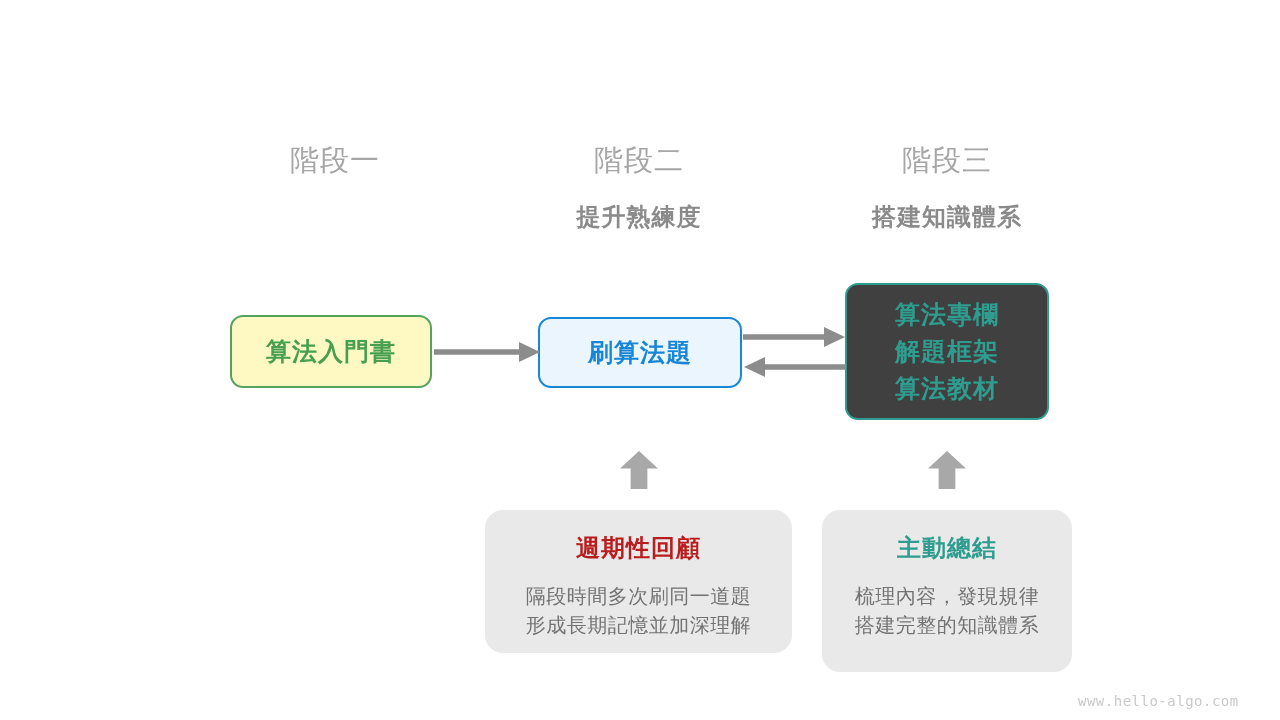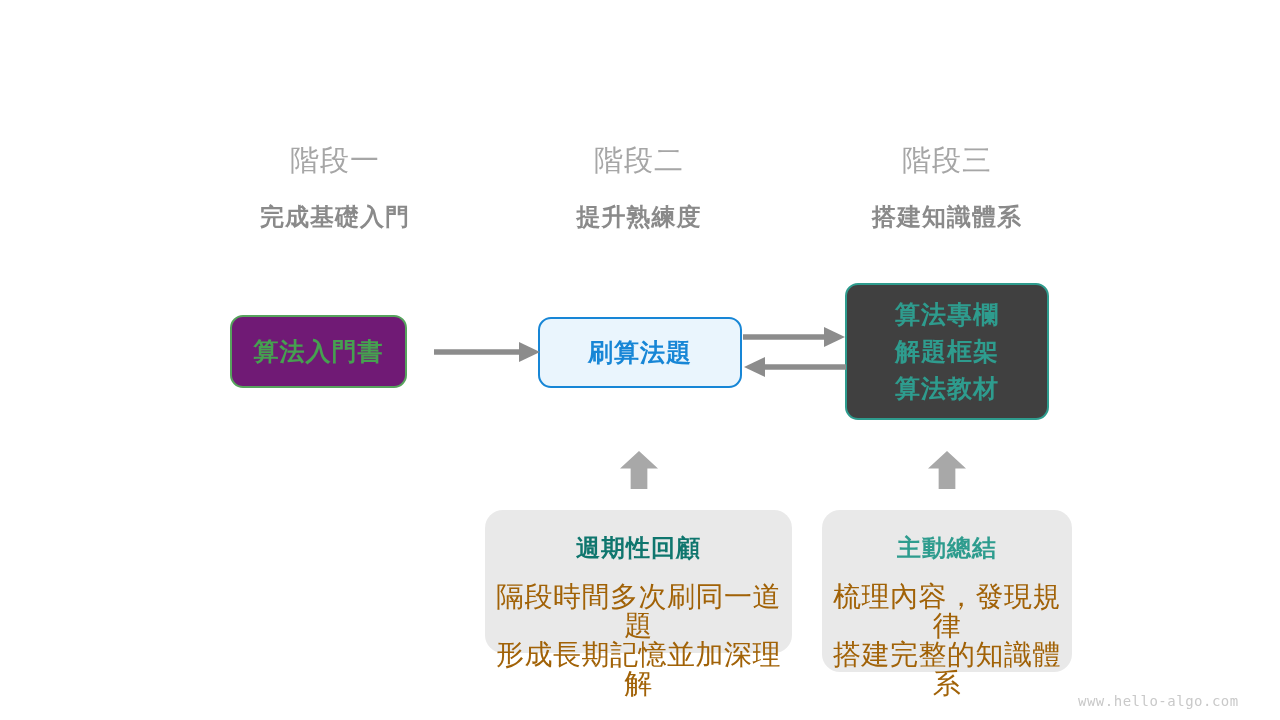--- a/index.html
+++ b/index.html
@@ -16,44 +16,44 @@
   #stage-col-2 { left: 479px; top: 126px; }
   #stage-col-3 { left: 787px; top: 126px; }
 
   
   .flow-box {
     position: absolute; border-radius: 13px;
     display: flex; flex-direction: column; align-items: center; justify-content: center;
     font-weight: 700; font-size: 25px; letter-spacing: 1px;
   }
   #box-stage1 {
-    left: 230px; top: 300px; width: 177px; height: 73px;
-    background: #701a75; border: 2.5px solid #57a35d; color: #46a050;
+    left: 230px; top: 300px; width: 202px; height: 73px;
+    background: #fef9c3; border: 2.5px solid #57a35d; color: #46a050;
   }
   #box-stage2 {
     left: 538px; top: 302px; width: 204px; height: 71px;
     background: #eaf5fd; border: 2.5px solid #1786d6; color: #1786d6;
   }
   #box-stage3 {
     left: 845px; top: 268px; width: 204px; height: 137px;
     background: #404040; border: 2.5px solid #2e9c8e; color: #2e9c8e;
   }
   #box-stage3 .line { line-height: 37px; }
 
   
   .callout {
     position: absolute; background: #e9e9e9; border-radius: 18px;
     text-align: center; padding-top: 22px;
   }
   #callout-review { left: 485px; top: 495px; width: 307px; height: 143px; }
   #callout-summary { left: 822px; top: 495px; width: 250px; height: 162px; }
   .callout .callout-title { font-size: 24px; font-weight: 700; letter-spacing: 1px; }
-  #callout-review .callout-title { color: #0f766e; }
+  #callout-review .callout-title { color: #b91c1c; }
   #callout-summary .callout-title { color: #2e9c8e; }
-  .callout .callout-body { margin-top: 18px; font-size: 28px; color: #a16207; line-height: 29px; letter-spacing: 0.5px; }
+  .callout .callout-body { margin-top: 18px; font-size: 20px; color: #737373; line-height: 29px; letter-spacing: 0.5px; }
 
   
   .arrow-layer { position: absolute; left: 0; top: 0; width: 1280px; height: 720px; pointer-events: none; }
 
   
   .up-arrow {
     position: absolute; width: 38px; height: 38px; background: #a8a8a8;
     clip-path: polygon(50% 0%, 100% 46%, 72% 46%, 72% 100%, 28% 100%, 28% 46%, 0% 46%);
   }
   #up-arrow-review { left: 620px; top: 436px; }
@@ -66,21 +66,20 @@
     font-size: 14px; color: #c9c9c9; letter-spacing: 0.5px;
   }
 </style>
 </head>
 <body>
 
 <div class="canvas">
 
   <div class="stage-col" id="stage-col-1">
     <div class="stage-label">階段一</div>
-    <div class="stage-subtitle">完成基礎入門</div>
   </div>
   <div class="stage-col" id="stage-col-2">
     <div class="stage-label">階段二</div>
     <div class="stage-subtitle">提升熟練度</div>
   </div>
   <div class="stage-col" id="stage-col-3">
     <div class="stage-label">階段三</div>
     <div class="stage-subtitle">搭建知識體系</div>
   </div>
 

